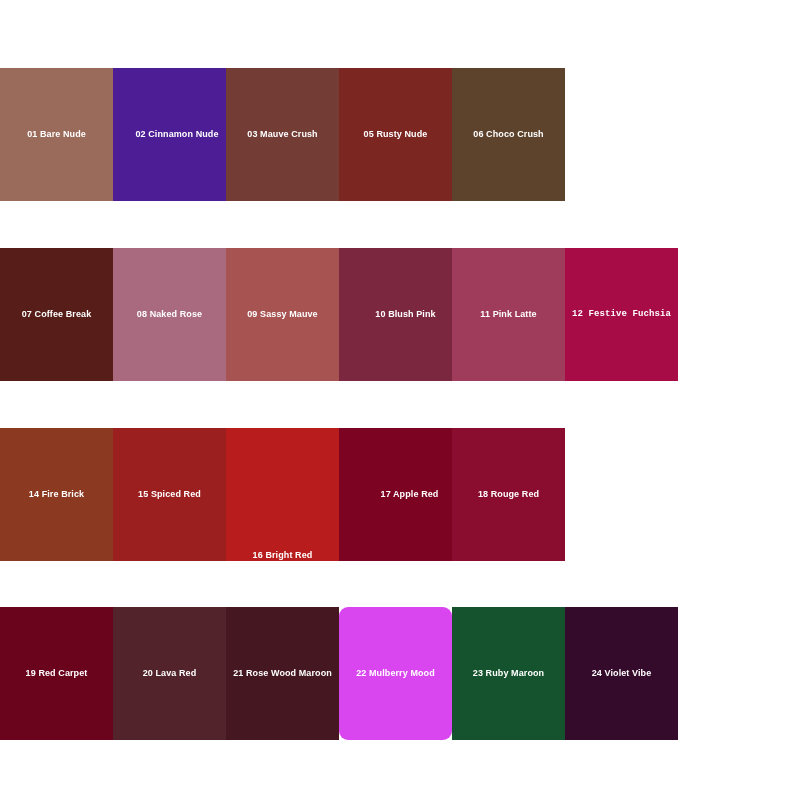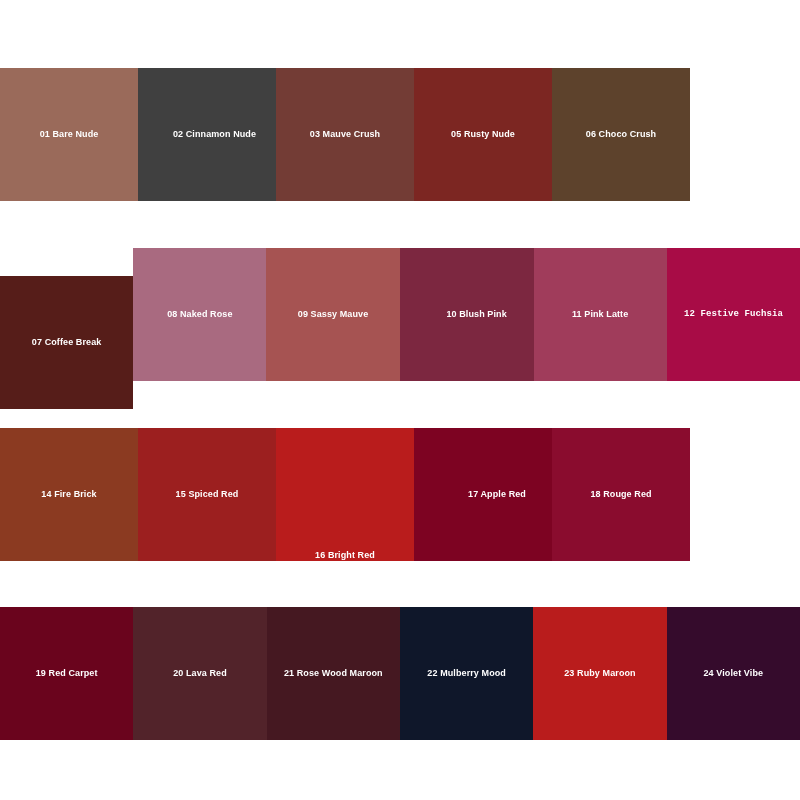--- a/index.html
+++ b/index.html
@@ -27,21 +27,21 @@
     display: flex;
     flex-direction: row;
   }
   #swatch-row-1 { top: 68px; }
   #swatch-row-2 { top: 248px; }
   #swatch-row-3 { top: 428px; }
   #swatch-row-4 { top: 607px; }
 
   .swatch-cell {
     position: relative;
-    width: 138px;
+    width: 113px;
     height: 133px;
     display: flex;
     align-items: center;
     justify-content: center;
     box-sizing: border-box;
   }
   .swatch-label {
     font-family: "Liberation Sans", sans-serif;
     font-size: 9px;
     font-weight: bold;
@@ -55,36 +55,36 @@
 </style>
 </head>
 <body style="background-color: rgb(255, 255, 255);">
 
 <div id="palette-sheet">
 
   <div class="swatch-row" id="swatch-row-1">
     <div class="swatch-cell" style="background-color: rgb(154, 106, 90);">
       <span class="swatch-label" style="color: rgb(255, 255, 255);">01 Bare Nude</span>
     </div>
-    <div class="swatch-cell" style="background-color: #404040; padding-left: 15px;">
+    <div class="swatch-cell" style="background-color: #4c1d95; padding-left: 15px;">
       <span class="swatch-label" style="color: rgb(255, 255, 255);">02 Cinnamon Nude</span>
     </div>
     <div class="swatch-cell" style="background-color: rgb(115, 60, 53);">
       <span class="swatch-label" style="color: rgb(255, 255, 255);">03 Mauve Crush</span>
     </div>
     <div class="swatch-cell" style="background-color: rgb(124, 38, 34);">
       <span class="swatch-label" style="color: rgb(255, 255, 255);">05 Rusty Nude</span>
     </div>
     <div class="swatch-cell" style="background-color: rgb(93, 66, 44);">
       <span class="swatch-label" style="color: rgb(255, 255, 255);">06 Choco Crush</span>
     </div>
   </div>
 
   <div class="swatch-row" id="swatch-row-2">
-    <div class="swatch-cell" style="background-color: rgb(86, 29, 25); margin-top: 28px;">
+    <div class="swatch-cell" style="background-color: rgb(86, 29, 25);">
       <span class="swatch-label" style="color: rgb(255, 255, 255);">07 Coffee Break</span>
     </div>
     <div class="swatch-cell" style="background-color: rgb(169, 106, 128);">
       <span class="swatch-label" style="color: rgb(255, 255, 255);">08 Naked Rose</span>
     </div>
     <div class="swatch-cell" style="background-color: rgb(166, 83, 82);">
       <span class="swatch-label" style="color: rgb(255, 255, 255);">09 Sassy Mauve</span>
     </div>
     <div class="swatch-cell" style="background-color: rgb(124, 39, 64); padding-left: 20px;">
       <span class="swatch-label" style="color: rgb(255, 255, 255);">10 Blush Pink</span>
@@ -118,24 +118,24 @@
   <div class="swatch-row" id="swatch-row-4">
     <div class="swatch-cell" style="background-color: rgb(106, 4, 29);">
       <span class="swatch-label" style="color: rgb(255, 255, 255);">19 Red Carpet</span>
     </div>
     <div class="swatch-cell" style="background-color: rgb(82, 35, 42);">
       <span class="swatch-label" style="color: rgb(255, 255, 255);">20 Lava Red</span>
     </div>
     <div class="swatch-cell" style="background-color: rgb(69, 24, 33);">
       <span class="swatch-label" style="color: rgb(255, 255, 255);">21 Rose Wood Maroon</span>
     </div>
-    <div class="swatch-cell" style="background-color: #0f172a;">
+    <div class="swatch-cell" style="background-color: #d946ef; border-radius: 9px;">
       <span class="swatch-label" style="color: rgb(255, 255, 255);">22 Mulberry Mood</span>
     </div>
-    <div class="swatch-cell" style="background-color: #b91c1c;">
+    <div class="swatch-cell" style="background-color: #14532d;">
       <span class="swatch-label" style="color: rgb(255, 255, 255);">23 Ruby Maroon</span>
     </div>
     <div class="swatch-cell" style="background-color: rgb(53, 11, 44);">
       <span class="swatch-label" style="color: rgb(255, 255, 255);">24 Violet Vibe</span>
     </div>
   </div>
 
 </div>
 
 </body></html>

